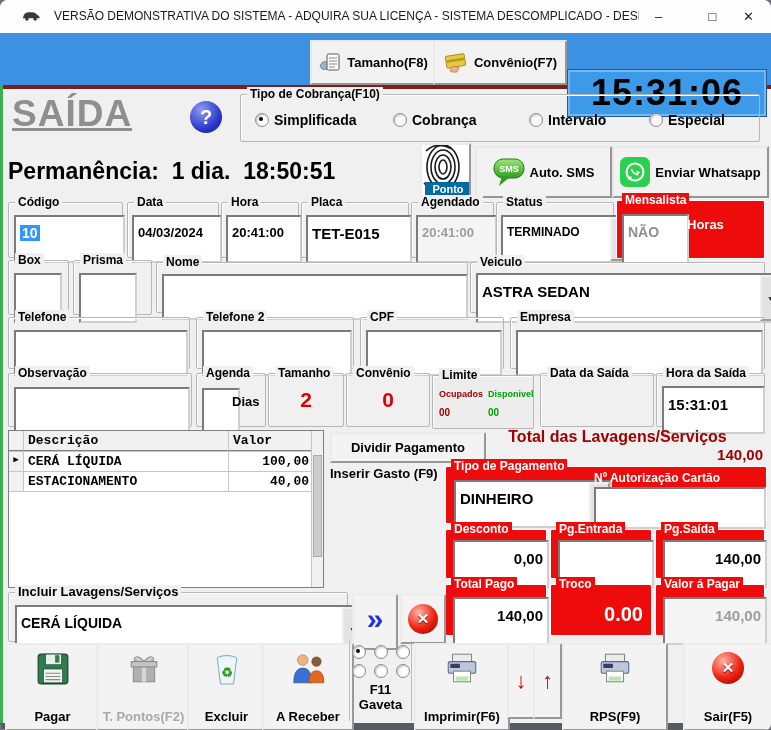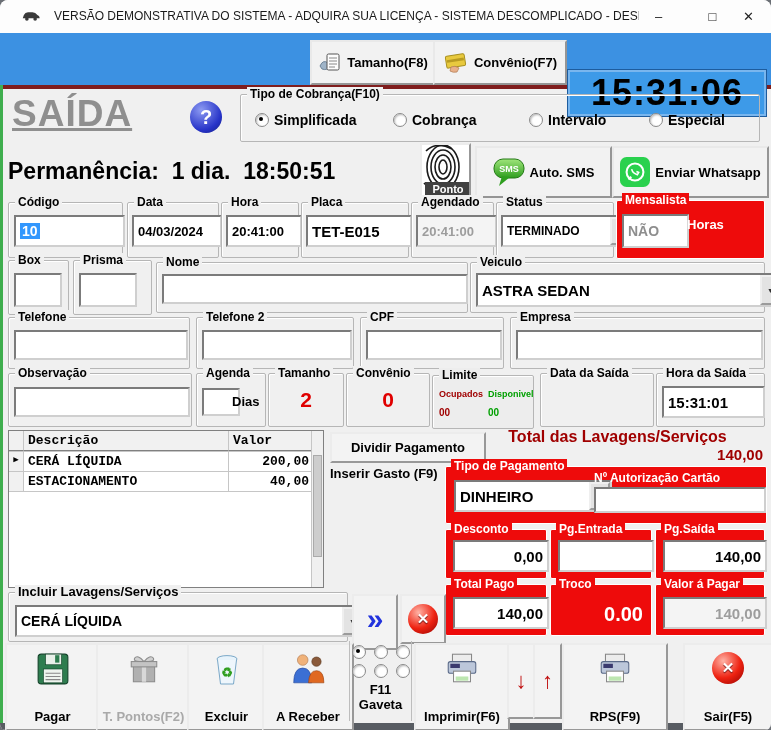--- a/index.html
+++ b/index.html
@@ -25,22 +25,22 @@
   
   .gb{position:absolute;border:1px solid #b6b6b6;border-radius:2px;
       box-shadow:inset 1px 1px 0 #ffffff;}
   .gb>.lg{position:absolute;top:-8px;left:6px;background:#f0f0f0;padding:0 3px;font-size:12px;
           font-weight:bold;line-height:14px;white-space:nowrap;}
   .gb-red{position:absolute;background:#ee0b0b;border:1px solid #ffffff;border-radius:2px;}
   .gb-red>.lg{position:absolute;top:-8px;left:5px;background:#ee0b0b;padding:0 3px;font-size:12px;
           font-weight:bold;color:#fff;line-height:14px;white-space:nowrap;}
 
   
-  .inp{background:#fff;border:2px inset #cfcfcf;display:flex;align-items:center;
-       padding:0 4px;font-weight:bold;font-size:14px;overflow:hidden;white-space:nowrap;}
+  .inp{background:#fff;border:2px inset #cfcfcf;display:flex;align-items:flex-start;
+       padding:8px 4px;font-weight:bold;font-size:14px;overflow:hidden;white-space:nowrap;}
   .inp.num{justify-content:flex-end;}
   .inp.dis{background:#f4f4f4;color:#9d9d9d;}
   .dd{padding-right:20px;position:relative;}
   .dd .arrow{position:absolute;right:0;top:0;bottom:0;width:17px;background:#e3e3e3;
              border:2px outset #efefef;display:flex;align-items:center;justify-content:center;
              font-size:7px;color:#333;}
   .sel{background:#3297fd;color:#fff;padding:0 2px;}
 
   
   .rdo{display:inline-block;width:12px;height:12px;border-radius:50%;background:#fff;
@@ -151,21 +151,21 @@
     <svg width="43" height="50" viewBox="0 0 43 50" style="position:absolute;left:0;top:-2px">
       <g fill="none" stroke="#1a1a1a" stroke-width="1.6">
         <ellipse cx="21" cy="24" rx="4" ry="7"></ellipse>
           <ellipse cx="21" cy="24" rx="8" ry="12"></ellipse>
         <ellipse cx="21" cy="24" rx="12" ry="17"></ellipse>
           <ellipse cx="21" cy="24" rx="16" ry="22"></ellipse>
         <path d="M4 8 Q14 -2 30 6"></path>
           <path d="M2 40 Q12 52 34 44"></path>
       </g>
     </svg>
-    <span class="abs" style="left:3px;bottom:3px;width:46px;background:#404040;color:#fff;font-weight:bold;font-size:11px;text-align:center;padding:1px 0">Ponto</span>
+    <span class="abs" style="left:3px;bottom:3px;width:46px;background:#0369a1;color:#fff;font-weight:bold;font-size:11px;text-align:center;padding:1px 0">Ponto</span>
   </div>
 
   <div class="tbtn" style="left:475px;top:146px;width:133px;height:48px">
     <svg width="32" height="30" viewBox="0 0 32 30">
       <defs>
           <linearGradient id="smg" x1="0" y1="0" x2="0" y2="1">
         <stop offset="0" stop-color="#9fe57a"></stop>
             <stop offset="1" stop-color="#2f9e1f"></stop>
           </linearGradient>
         </defs>
@@ -292,21 +292,21 @@
 
   <div class="tbl">
     <div class="trow thead">
       <div class="tc mk"></div>
       <div class="tc c-desc">Descrição</div>
       <div class="tc c-val" style="text-align:left">Valor</div>
     </div>
     <div class="trow">
       <div class="tc mk">▶</div>
       <div class="tc c-desc">CERÁ LÍQUIDA</div>
-      <div class="tc c-val">200,00</div>
+      <div class="tc c-val">100,00</div>
     </div>
     <div class="trow">
       <div class="tc mk"></div>
       <div class="tc c-desc">ESTACIONAMENTO</div>
       <div class="tc c-val">40,00</div>
     </div>
     <div class="sbar">
       <div class="sthumb"></div>
     </div>
   </div>

